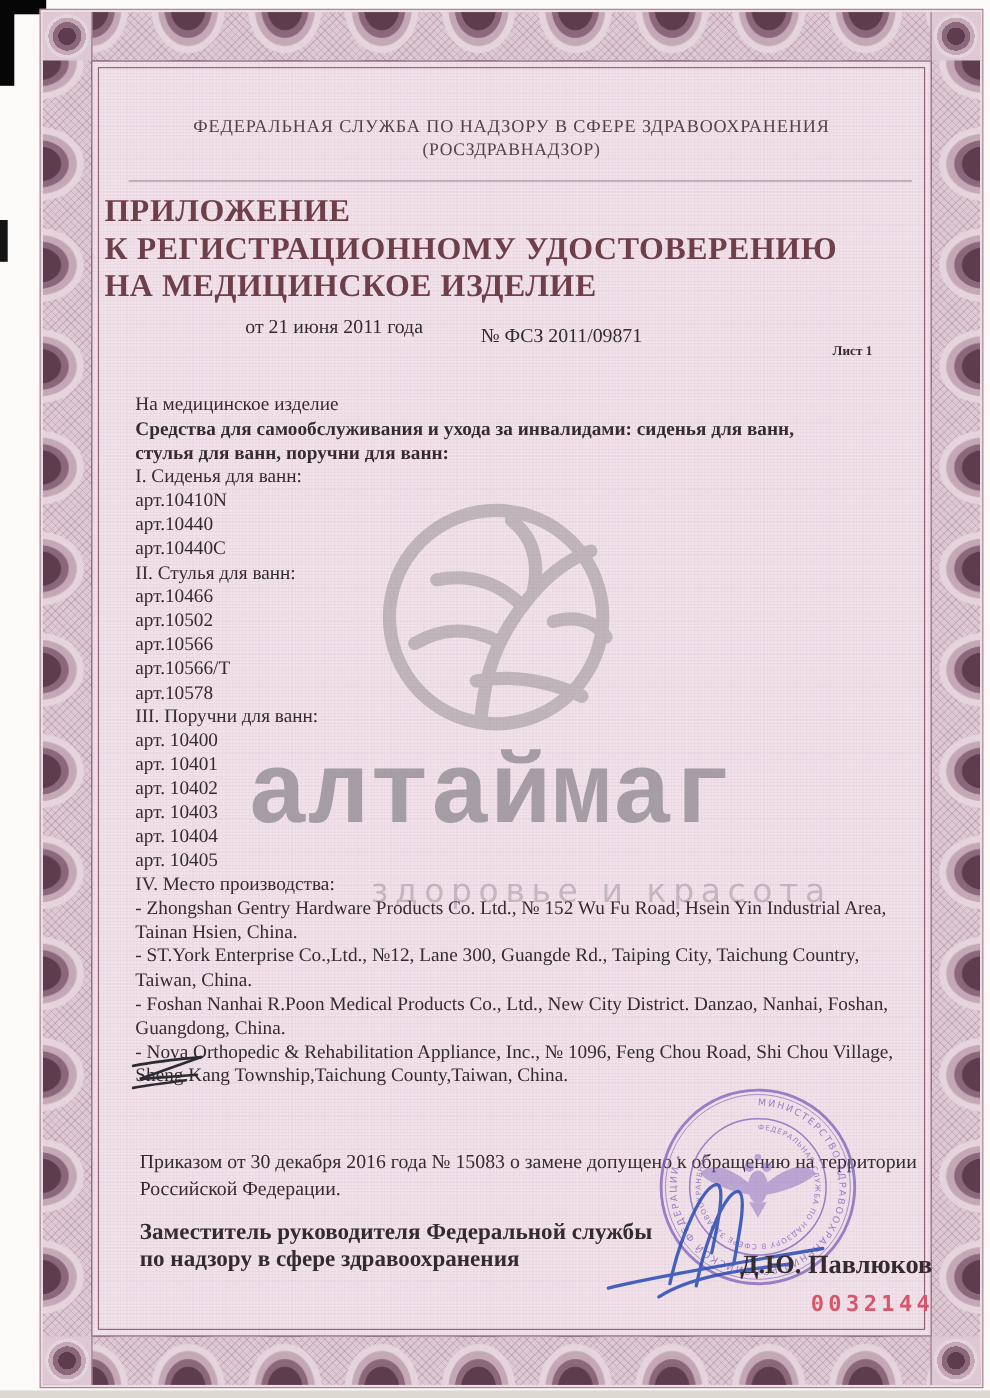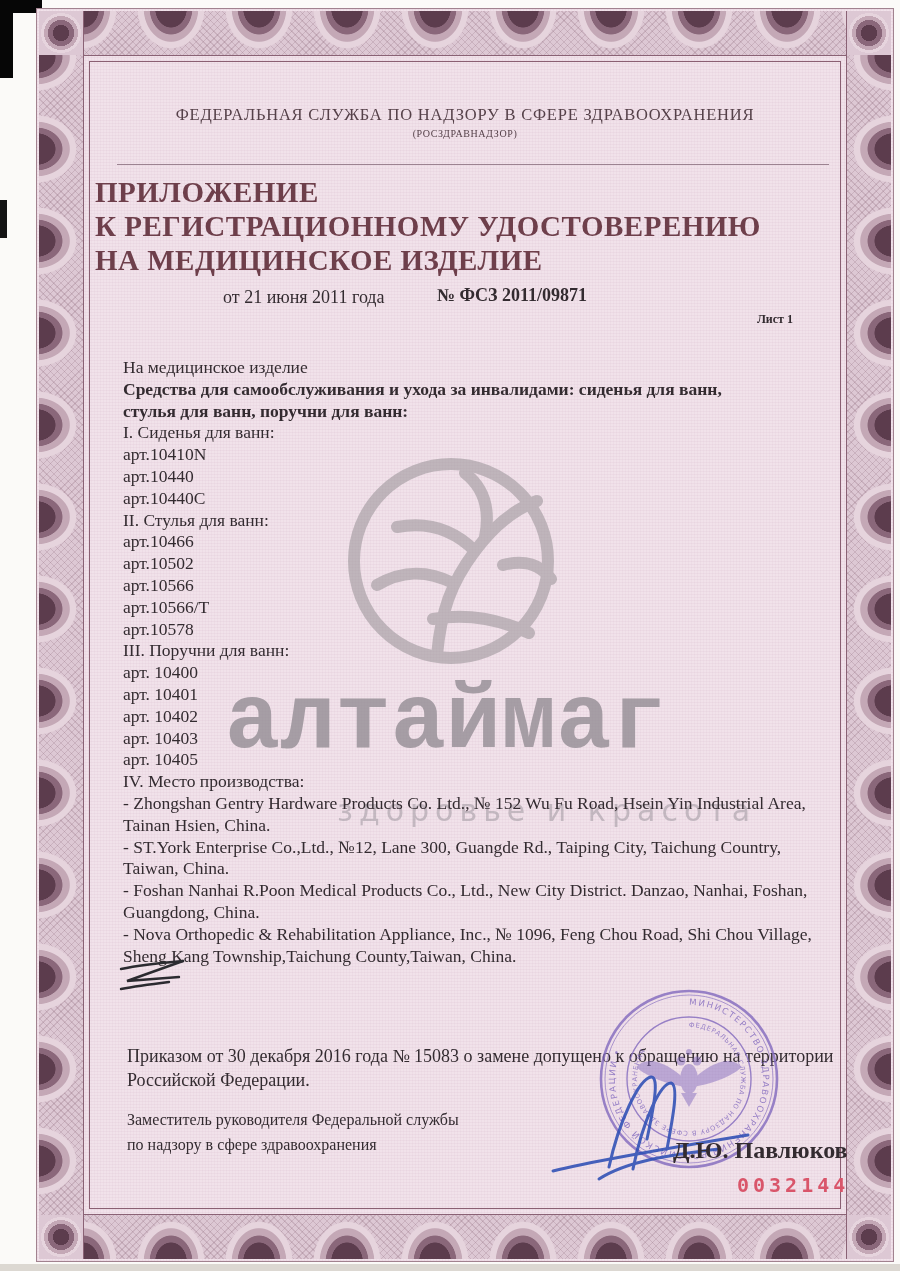--- a/index.html
+++ b/index.html
@@ -74,33 +74,33 @@
   .wm-tree{left:296px;top:434px;}
   .wm-brand{left:188px;top:668px;font-family:Liberation Mono, monospace;font-weight:700;
     font-size:92px;color:rgba(137,131,138,.72);letter-spacing:0px;line-height:1;}
   .wm-tagline{left:300px;top:766px;font-family:"DejaVu Sans",sans-serif;font-weight:400;
     font-size:30px;color:rgba(146,140,148,.48);letter-spacing:6px;line-height:1;margin-top:21px;}
 
   
   .tx{position:absolute;z-index:2;color:#332b30;}
   .header-block{top:96px;left:60px;width:736px;text-align:center;color:#554149;}
   .header-line1{font-size:16.5px;letter-spacing:.8px;}
-  .header-line2{font-size:10px;letter-spacing:.6px;margin-top:3px;}
+  .header-line2{font-size:16px;letter-spacing:.6px;margin-top:3px;}
   .header-rule{position:absolute;z-index:2;top:155px;left:80px;width:712px;border-top:1px solid #9c8391;}
   .title-block{top:166px;left:58px;width:740px;text-align:left;color:#6e3f4b;
     font-weight:700;font-size:29px;line-height:34px;letter-spacing:.5px;}
   .issue-date{top:278px;left:186px;font-weight:400;font-size:18px;}
-  .issue-no{top:276px;left:400px;font-weight:700;font-size:18px;}
+  .issue-no{top:286px;left:400px;font-weight:400;font-size:18px;}
   .sheet{top:303px;right:100px;font-weight:700;font-size:12px;}
   .body-block{top:348px;left:86px;width:706px;font-size:17.5px;line-height:21.8px;}
   .line{white-space:pre;}
   .bold{font-weight:700;}
   .mline{line-height:21.8px;}
   .order-note{top:1036px;left:90px;width:716px;font-size:18px;line-height:23.5px;}
-  .signer-block{top:1098px;left:90px;font-weight:400;font-size:16px;line-height:25px;}
+  .signer-block{top:1098px;left:90px;font-weight:700;font-size:21px;line-height:25px;}
   .signer-name{top:1128px;left:636px;font-weight:700;font-size:24px;z-index:5;}
   .serial{top:1164px;left:700px;z-index:3;font-family:"DejaVu Sans Mono",monospace;
     font-weight:600;font-size:20px;letter-spacing:4px;color:#d9556a;}
 
   .overlay{position:absolute;}
   .stamp{left:552px;top:970px;z-index:3;}
   .signature{left:506px;top:1050px;z-index:4;}
   .z-mark{left:78px;top:944px;z-index:3;}
 </style>
 </head>
@@ -166,20 +166,21 @@
         <div class="line">арт.10466</div>
         <div class="line">арт.10502</div>
         <div class="line">арт.10566</div>
         <div class="line">арт.10566/Т</div>
         <div class="line">арт.10578</div>
         <div class="line">III. Поручни для ванн:</div>
         <div class="line">арт. 10400</div>
         <div class="line">арт. 10401</div>
         <div class="line">арт. 10402</div>
         <div class="line">арт. 10403</div>
+        <div class="line">арт. 10404</div>
         <div class="line">арт. 10405</div>
         <div class="line">IV. Место производства:</div>
       </div>
     <div>
         <div class="mline">- Zhongshan Gentry Hardware Products Co. Ltd., № 152 Wu Fu Road, Hsein Yin Industrial Area, Tainan Hsien, China.</div>
         <div class="mline">- ST.York Enterprise Co.,Ltd., №12, Lane 300, Guangde Rd., Taiping City, Taichung Country, Taiwan, China.</div>
         <div class="mline">- Foshan Nanhai R.Poon Medical Products Co., Ltd., New City District. Danzao, Nanhai, Foshan, Guangdong, China.</div>
         <div class="mline">- Nova Orthopedic &amp; Rehabilitation Appliance, Inc., № 1096, Feng Chou Road, Shi Chou Village, Sheng Kang Township,Taichung County,Taiwan, China.</div>
       </div>
   </div>

